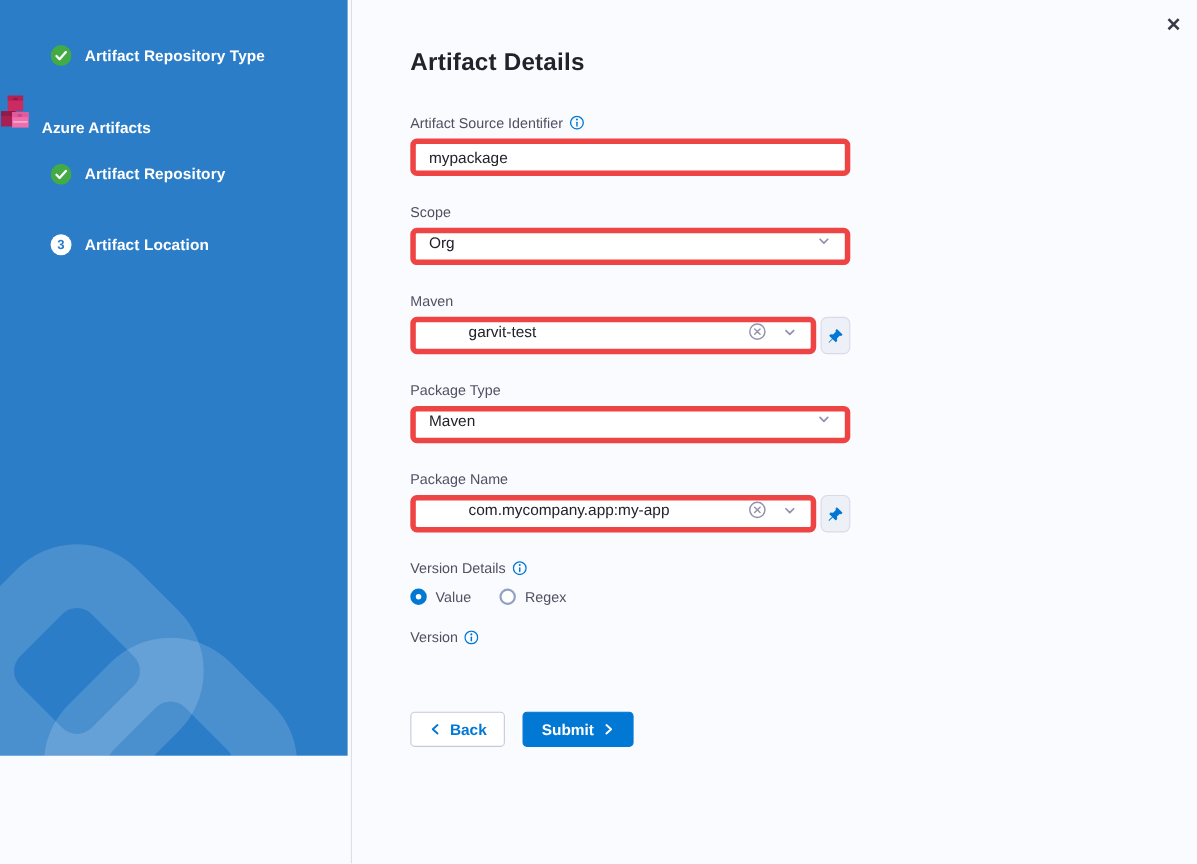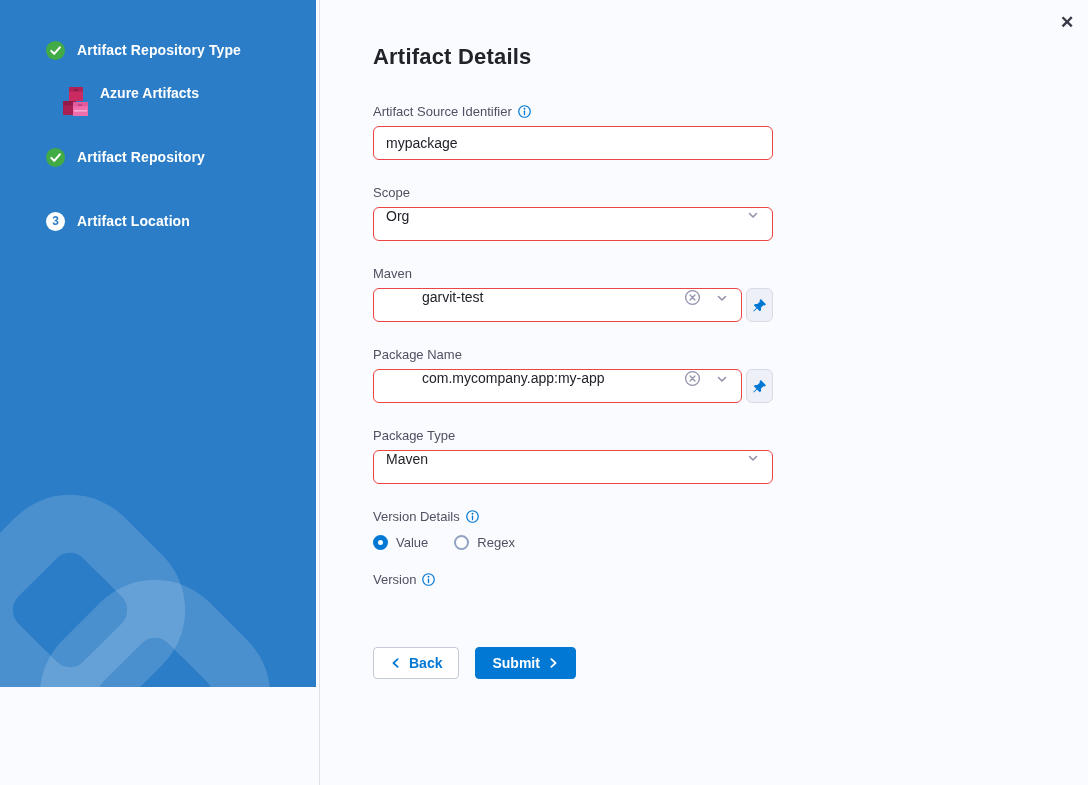--- a/index.html
+++ b/index.html
@@ -8,41 +8,41 @@
 
   
   .sidebar { position:absolute; left:0; top:0; width:316px; height:687px; background:#2b7dc7; overflow:hidden; }
   .watermark { position:absolute; left:-75px; top:465px; pointer-events:none; }
   .steps { position:relative; padding-top:40px; }
   .step-row { display:flex; align-items:center; gap:12px; padding-left:46px; margin-bottom:25px; height:20px; cursor:pointer; }
   .step-row .label { color:#ffffff; font-size:14px; font-weight:600; letter-spacing:.1px; }
   .step-row.current .label { font-weight:700; }
   .badge { width:19px; height:19px; flex:0 0 19px; border-radius:50%; display:flex; align-items:center; justify-content:center; }
   .badge.number { background:#ffffff; color:#2b7dc7; font-size:12px; font-weight:700; }
-  .substep-row { display:flex; align-items:flex-start; gap:10px; padding-left:62px; margin:18px 0 24px 0; cursor:pointer; }
+  .substep-row { display:flex; align-items:flex-end; gap:10px; margin:18px 0 24px 0; cursor:pointer; }
   .substep-row .label { color:#ffffff; font-size:14px; font-weight:600; }
 
   .divider { position:absolute; left:319px; top:0; width:1px; height:100%; background:#dddee8; }
 
   
   .main { position:absolute; left:320px; top:0; right:0; bottom:0; background:#fafbfe; padding:44px 0 0 53px; }
   .close-btn { position:absolute; top:10px; right:8px; width:26px; height:26px; border:none; background:transparent;
                color:#383946; font-size:17px; font-weight:600; cursor:pointer; line-height:26px; }
   h1.title { font-size:22px; font-weight:700; color:#22222a; letter-spacing:.2px; }
 
   .form { width:400px; margin-top:34px; }
   .group { margin-bottom:25px; }
   .group.tight { margin-bottom:22px; }
   .group.last { margin-bottom:0; }
   .field-label-row { display:flex; align-items:center; gap:6px; margin-bottom:7px; }
   .field-label { font-size:13px; font-weight:400; color:#4f5162; }
   .info-icon { display:inline-flex; cursor:pointer; }
 
   .text-input, .select-box, .combo-box {
-    width:100%; height:34px; background:#ffffff; border:1px solid #ef4444; border-radius:6px;
+    width:100%; height:34px; background:#ffffff; border:5px solid #ef4444; border-radius:6px;
     font-size:14px; color:#22222a; padding:0 12px; outline:none;
   }
   .select-box, .combo-box { display:flex; align-items:flex-start; cursor:pointer; }
   .select-box .value, .combo-box .value { flex:1; font-size:14px; color:#22222a; }
   .right-icons { display:flex; align-items:center; gap:14px; }
   .icon-btn { display:inline-flex; cursor:pointer; background:none; border:none; padding:0; }
 
   .combo-row { display:flex; align-items:stretch; gap:4px; }
   .combo-row .combo-box { flex:1;padding-left:48px; }
   .pin-btn { width:27px; height:34px; flex:0 0 27px; background:#eef0f8; border:1px solid #d9dae6; border-radius:6px;
@@ -180,20 +180,36 @@
           <button class="pin-btn">
             <svg width="15" height="15" viewBox="0 0 16 16">
                 <path d="M9.4 1.1 L14.9 6.6 L13.6 7.9 L12.1 7.7 L9.5 10.3 L9.7 12.7 L8.3 14.1 L5.3 11.1 L1.9 14.5 L1.3 13.9 L4.7 10.5 L1.9 7.7 L3.3 6.3 L5.7 6.5 L8.3 3.9 L8.1 2.4 Z" fill="#0278d5"></path>
               </svg>
           </button>
         </div>
       </div>
 
       <div class="group">
         <div class="field-label-row">
+          <span class="field-label">Package Type</span>
+        </div>
+        <div class="select-box">
+          <span class="value">Maven</span>
+          <span class="right-icons">
+              <span class="icon-btn">
+            <svg width="14" height="14" viewBox="0 0 14 14">
+                  <polyline points="3.5,5.5 7,9 10.5,5.5" fill="none" stroke="#9293ab" stroke-width="1.6" stroke-linecap="round" stroke-linejoin="round"></polyline>
+                </svg>
+          </span>
+            </span>
+        </div>
+      </div>
+
+      <div class="group">
+        <div class="field-label-row">
           <span class="field-label">Package Name</span>
         </div>
         <div class="combo-row">
           <div class="combo-box">
             <span class="value">com.mycompany.app:my-app</span>
             <span class="right-icons">
               <span class="icon-btn">
                 <svg width="17" height="17" viewBox="0 0 18 18">
                     <circle cx="9" cy="9" r="7.3" fill="none" stroke="#9293ab" stroke-width="1.4"></circle>
                     <path d="M6.4 6.4l5.2 5.2M11.6 6.4l-5.2 5.2" stroke="#9293ab" stroke-width="1.4" stroke-linecap="round"></path>
@@ -204,36 +220,20 @@
                     <polyline points="3.5,5.5 7,9 10.5,5.5" fill="none" stroke="#9293ab" stroke-width="1.6" stroke-linecap="round" stroke-linejoin="round"></polyline>
                   </svg>
               </span>
             </span>
           </div>
           <button class="pin-btn">
             <svg width="15" height="15" viewBox="0 0 16 16">
                 <path d="M9.4 1.1 L14.9 6.6 L13.6 7.9 L12.1 7.7 L9.5 10.3 L9.7 12.7 L8.3 14.1 L5.3 11.1 L1.9 14.5 L1.3 13.9 L4.7 10.5 L1.9 7.7 L3.3 6.3 L5.7 6.5 L8.3 3.9 L8.1 2.4 Z" fill="#0278d5"></path>
               </svg>
           </button>
-        </div>
-      </div>
-
-      <div class="group">
-        <div class="field-label-row">
-          <span class="field-label">Package Type</span>
-        </div>
-        <div class="select-box">
-          <span class="value">Maven</span>
-          <span class="right-icons">
-              <span class="icon-btn">
-            <svg width="14" height="14" viewBox="0 0 14 14">
-                  <polyline points="3.5,5.5 7,9 10.5,5.5" fill="none" stroke="#9293ab" stroke-width="1.6" stroke-linecap="round" stroke-linejoin="round"></polyline>
-                </svg>
-          </span>
-            </span>
         </div>
       </div>
 
       <div class="group tight">
         <div class="field-label-row">
           <span class="field-label">Version Details</span>
           <span class="info-icon">
             <svg width="13" height="13" viewBox="0 0 14 14">
                 <circle cx="7" cy="7" r="6.2" fill="none" stroke="#0278d5" stroke-width="1.3"></circle>
                 <circle cx="7" cy="4" r="1" fill="#0278d5"></circle>

